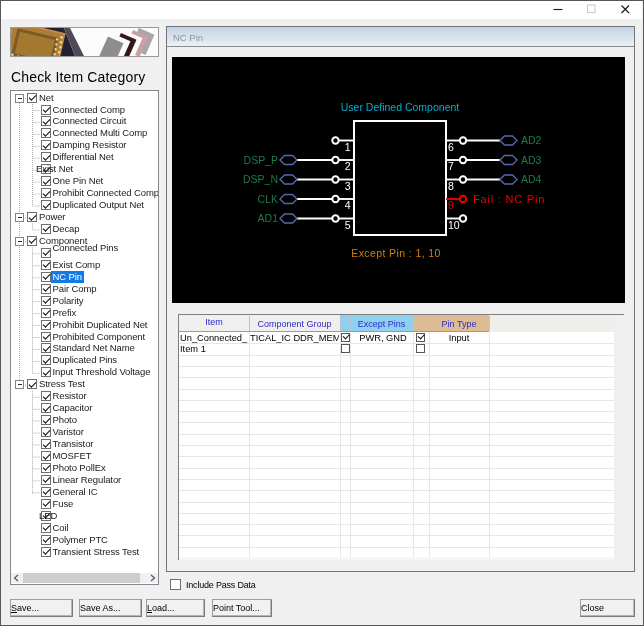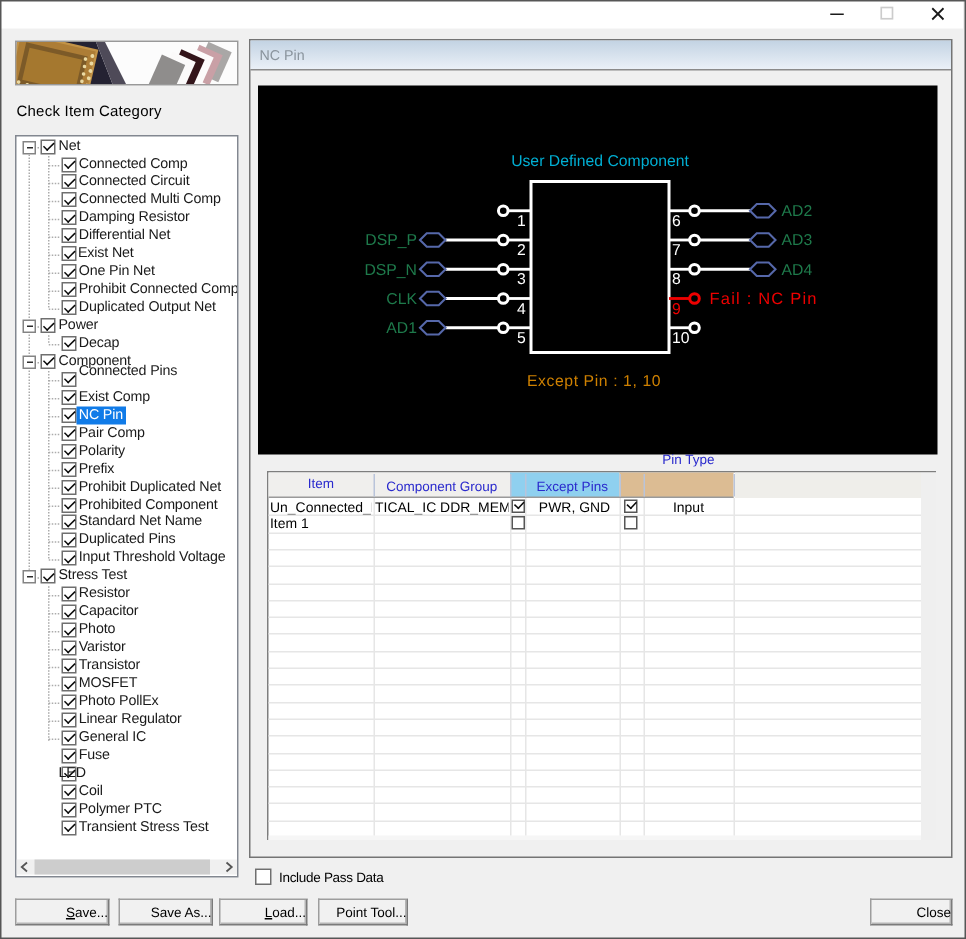--- a/index.html
+++ b/index.html
@@ -13,21 +13,21 @@
 .cb { position:absolute; width:10px; height:10px; border:1px solid #6f6f6f; background:#fff; }
 .cb.c::after { content:""; position:absolute; left:1.2px; top:1.6px; width:5.6px; height:2.8px;
   border-left:1.9px solid #0a0a0a; border-bottom:1.9px solid #0a0a0a; transform:rotate(-45deg); }
 .cb2 { position:absolute; width:9px; height:9px; border:1px solid #565656; background:#fff; }
 .cb2.c::after { content:""; position:absolute; left:0.8px; top:0.8px; width:5px; height:2.6px;
   border-left:1.8px solid #0a0a0a; border-bottom:1.8px solid #0a0a0a; transform:rotate(-47deg); }
 .th { position:absolute; font-size:9px; color:#2a2acd; text-align:center; white-space:nowrap; overflow:hidden; }
 .td { position:absolute; font-size:9.3px; color:#000; white-space:nowrap; overflow:hidden; }
 .btn { position:absolute; height:18px; background:#f1f1f1; border:1px solid #9d9d9d;
   border-bottom-color:#7b7b7b; border-right-color:#7b7b7b; box-shadow:inset -1px -1px 0 #b5b5b5;
-  font-size:9px; color:#000; text-align:right; line-height:16px; }
+  font-size:9px; color:#000; text-align:left; line-height:16px; }
 </style></head>
 <body>
 <div id="win">
 
   <div style="position:absolute;left:0;top:0;width:642px;height:19px;background:#fff"></div>
   <svg width="90" height="19" style="position:absolute;left:546px;top:0">
     <line x1="7.5" y1="9.5" x2="16.5" y2="9.5" stroke="#1a1a1a" stroke-width="1.1"></line>
     <rect x="41.5" y="5" width="7.5" height="7.5" fill="none" stroke="#cccccc" stroke-width="1.1"></rect>
     <path d="M75.5 5.5 L83 13 M83 5.5 L75.5 13" stroke="#1a1a1a" stroke-width="1.2" fill="none"></path>
   </svg>
@@ -76,21 +76,21 @@
 <g>
  <rect x="0" y="-22" width="17" height="22" transform="translate(119,20) rotate(24)" fill="#a9a7a6"></rect>
  <rect x="0" y="-22" width="17" height="22" transform="translate(113,22) rotate(24)" fill="#c9a0a6"></rect>
  <rect x="0" y="-22" width="17" height="22" transform="translate(107,23.5) rotate(24)" fill="#fcfbfb"></rect>
  <rect x="0" y="-22" width="17" height="22" transform="translate(101,25) rotate(24)" fill="#33151a"></rect>
  <rect x="0" y="-22" width="17" height="22" transform="translate(95,26.5) rotate(24)" fill="#fbfafa"></rect>
  <rect x="0" y="-22" width="17" height="22" transform="translate(88,28.5) rotate(24)" fill="#8f8d8c"></rect>
 </g>
 </svg></div>
 
-  <div style="position:absolute;left:11px;top:69px;font-size:10px;color:#000;letter-spacing:0.15px">Check Item Category</div>
+  <div style="position:absolute;left:11px;top:69px;font-size:14px;color:#000;letter-spacing:0.15px">Check Item Category</div>
 
   <div style="position:absolute;left:10px;top:90px;width:149px;height:495px;border:1px solid #828790;background:#fff;overflow:hidden">
     <div style="position:absolute;left:-11px;top:-91px;width:160px;height:586px">
       <svg width="149" height="494" style="position:absolute;left:0;top:0">
           <line x1="19.5" y1="103.0" x2="19.5" y2="379.8" stroke="#ababab" stroke-width="1" stroke-dasharray="1,1"></line>
           <line x1="32.5" y1="104.0" x2="32.5" y2="205.6" stroke="#ababab" stroke-width="1" stroke-dasharray="1,1"></line>
           <line x1="32.5" y1="110.5" x2="40.0" y2="110.5" stroke="#ababab" stroke-width="1" stroke-dasharray="1,1"></line>
           <line x1="32.5" y1="122.4" x2="40.0" y2="122.4" stroke="#ababab" stroke-width="1" stroke-dasharray="1,1"></line>
           <line x1="32.5" y1="134.3" x2="40.0" y2="134.3" stroke="#ababab" stroke-width="1" stroke-dasharray="1,1"></line>
           <line x1="32.5" y1="146.3" x2="40.0" y2="146.3" stroke="#ababab" stroke-width="1" stroke-dasharray="1,1"></line>
@@ -142,21 +142,21 @@
         <div class="tl" style="left:52.5px;top:103.5px">Connected Comp</div>
         <div class="cb c" style="left:41px;top:116.4px"></div>
         <div class="tl" style="left:52.5px;top:115.4px">Connected Circuit</div>
         <div class="cb c" style="left:41px;top:128.3px"></div>
         <div class="tl" style="left:52.5px;top:127.3px">Connected Multi Comp</div>
         <div class="cb c" style="left:41px;top:140.3px"></div>
         <div class="tl" style="left:52.5px;top:139.3px">Damping Resistor</div>
         <div class="cb c" style="left:41px;top:152.2px"></div>
         <div class="tl" style="left:52.5px;top:151.2px">Differential Net</div>
         <div class="cb c" style="left:41px;top:164.2px"></div>
-        <div class="tl" style="left:52px;top:163.2px">Exist Net</div>
+        <div class="tl" style="left:36px;top:163.2px">Exist Net</div>
         <div class="cb c" style="left:41px;top:176.1px"></div>
         <div class="tl" style="left:52.5px;top:175.1px">One Pin Net</div>
         <div class="cb c" style="left:41px;top:188.1px"></div>
         <div class="tl" style="left:52.5px;top:187.1px">Prohibit Connected Comp</div>
         <div class="cb c" style="left:41px;top:200.1px"></div>
         <div class="tl" style="left:52.5px;top:199.1px">Duplicated Output Net</div>
         <div class="exp" style="left:15px;top:213.0px">
           <i></i>
         </div>
         <div class="cb c" style="left:27px;top:212.0px"></div>
@@ -302,21 +302,21 @@
   <div style="position:absolute;left:614px;top:315px;width:10px;height:245px;background:#efefef"></div>
   <div style="position:absolute;left:179px;top:557px;width:435px;height:3px;background:#f6f6f6"></div>
   <div style="position:absolute;left:179px;top:315px;width:161px;height:17px;background:#f0efed"></div>
     <div style="position:absolute;left:340px;top:315px;width:73px;height:17px;background:#8fd0ef"></div>
     <div style="position:absolute;left:413px;top:315px;width:76px;height:17px;background:#dcbc93"></div>
     <div style="position:absolute;left:490px;top:315px;width:124px;height:17px;background:#efeeea"></div>
     <div style="position:absolute;left:179px;top:331px;width:310px;height:1px;background:#9a9a9a"></div>
     <div class="th" style="left:179px;top:317px;width:70px">Item</div>
     <div class="th" style="left:249px;top:319px;width:91px">Component Group</div>
     <div class="th" style="left:350px;top:319px;width:63px">Except Pins</div>
-    <div class="th" style="left:429px;top:301px;width:60px">Pin Type</div>
+    <div class="th" style="left:429px;top:319px;width:60px">Pin Type</div>
     <div style="position:absolute;left:249px;top:316px;width:1px;height:15px;background:#b9c4da"></div>
     <div style="position:absolute;left:340px;top:316px;width:1px;height:15px;background:#b9c4da"></div>
     <div style="position:absolute;left:350px;top:316px;width:1px;height:15px;background:#b9c4da"></div>
     <div style="position:absolute;left:413px;top:316px;width:1px;height:15px;background:#b9c4da"></div>
     <div style="position:absolute;left:429px;top:316px;width:1px;height:15px;background:#b9c4da"></div>
     <div style="position:absolute;left:489px;top:316px;width:1px;height:15px;background:#b9c4da"></div>
     <div style="position:absolute;left:249px;top:332px;width:1px;height:225px;background:#e6e6e6"></div>
     <div style="position:absolute;left:340px;top:332px;width:1px;height:225px;background:#e6e6e6"></div>
     <div style="position:absolute;left:350px;top:332px;width:1px;height:225px;background:#e6e6e6"></div>
     <div style="position:absolute;left:413px;top:332px;width:1px;height:225px;background:#e6e6e6"></div>

